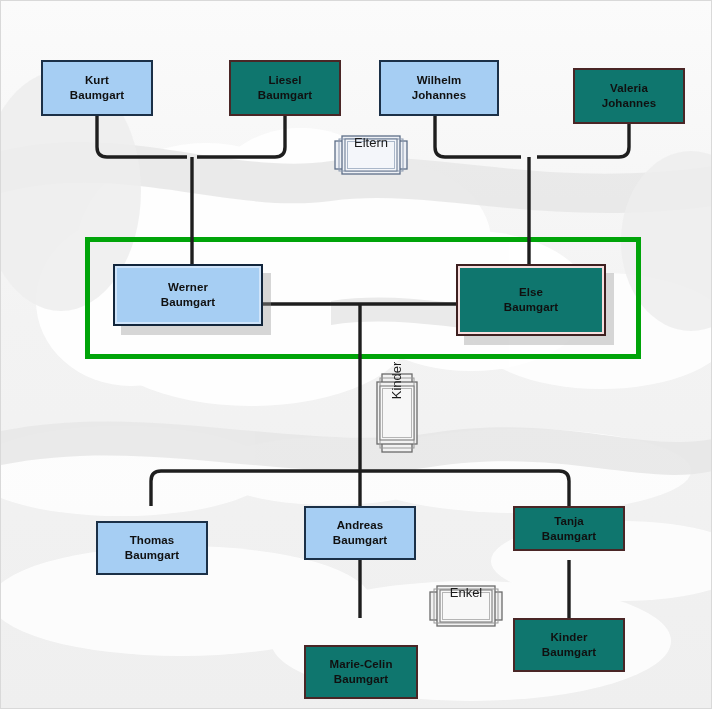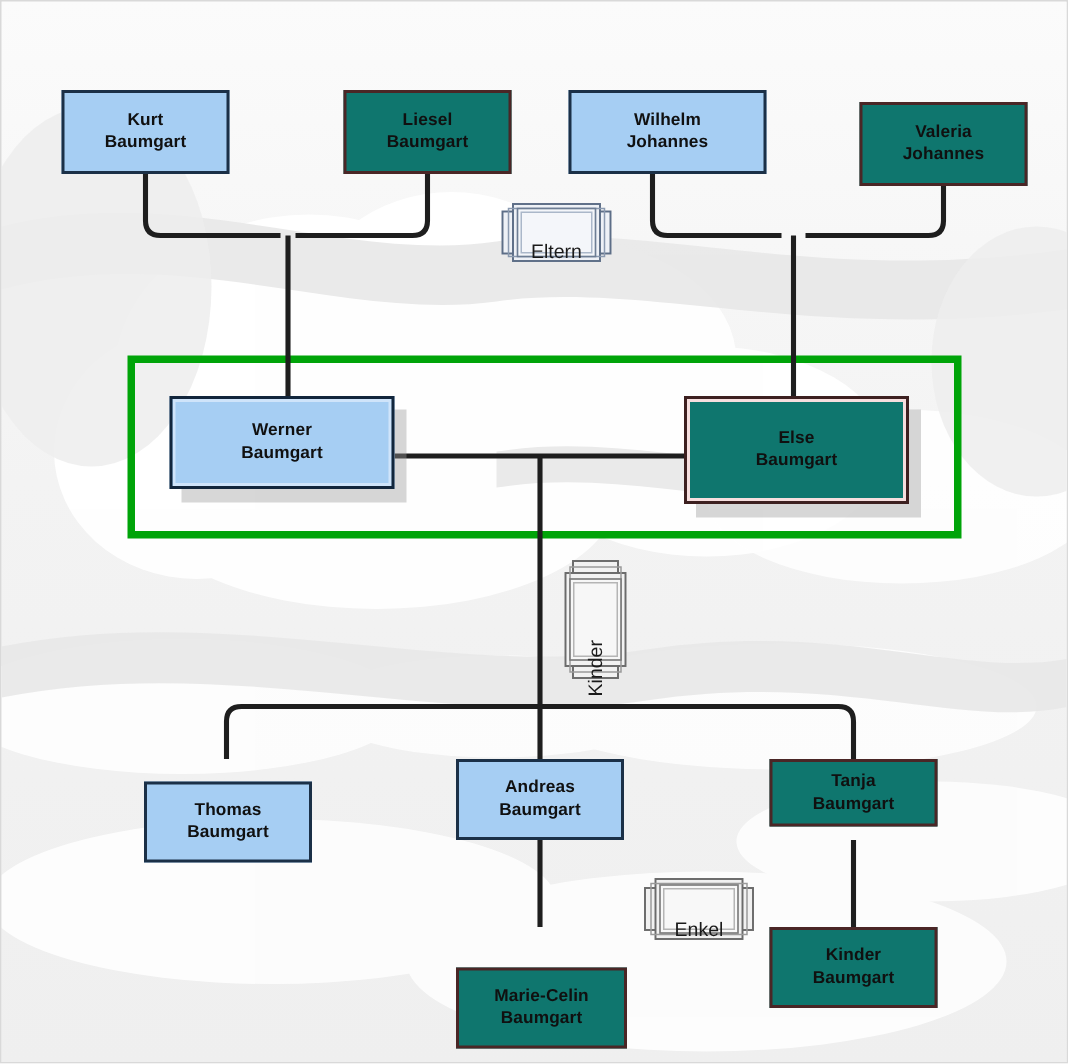--- a/index.html
+++ b/index.html
@@ -75,21 +75,21 @@
     box-sizing: border-box;
     border: 5px solid #00A409;
     background: transparent;
   }
 
   
   .badge {
     position: absolute;
     box-sizing: border-box;
     display: flex;
-    align-items: flex-end;
+    align-items: flex-start;
     justify-content: center;
   }
   .badge .frame-outer {
     position: absolute;
     left: 0; top: 0; right: 0; bottom: 0;
   }
   .badge .lbl {
     position: relative;
     font-size: 13px;
     color: #1a1a1a;
@@ -174,21 +174,21 @@
     <div class="node plain male" style="left:40px; top:59px; width:112px; height:56px;">
       <span class="nm">Kurt
 Baumgart</span>
     </div>
 
     <div class="node plain female" style="left:228px; top:59px; width:112px; height:56px;">
       <span class="nm">Liesel
 Baumgart</span>
     </div>
 
-    <div class="node plain male" style="left:378px; top:59px; width:132px; height:56px;">
+    <div class="node plain male" style="left:378px; top:59px; width:120px; height:56px;">
       <span class="nm">Wilhelm
 Johannes</span>
     </div>
 
     <div class="node plain female" style="left:572px; top:67px; width:112px; height:56px;">
       <span class="nm">Valeria
 Johannes</span>
     </div>
 
     <div class="node fancy male" style="left:112px; top:263px; width:150px; height:62px;">

